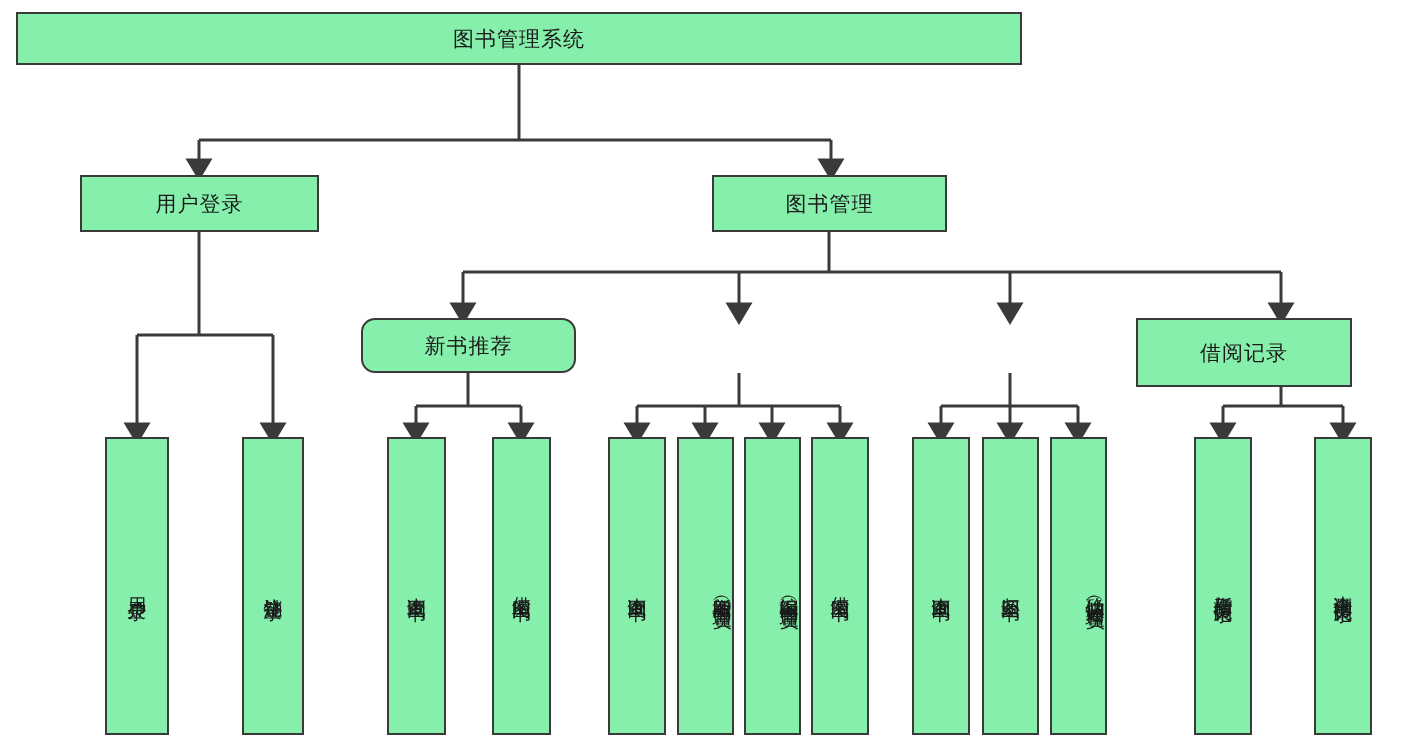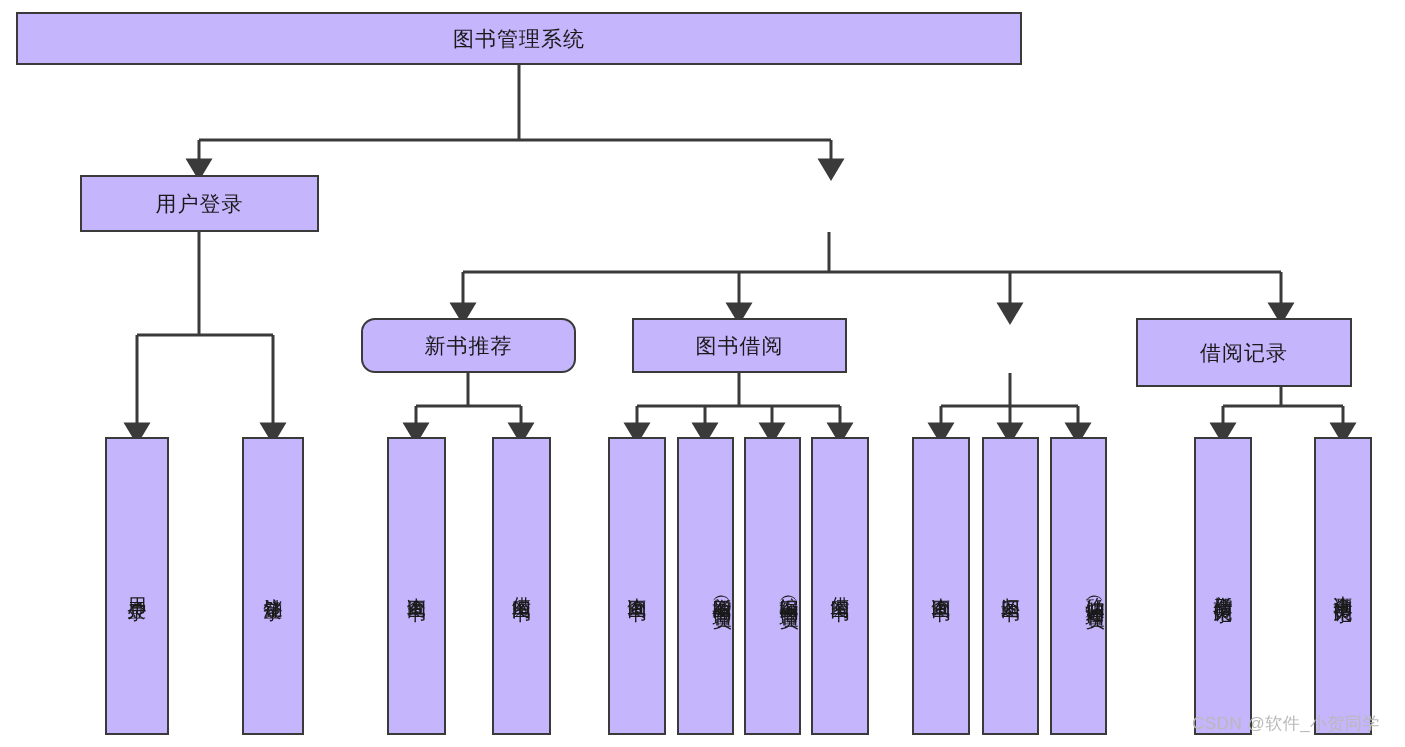--- a/index.html
+++ b/index.html
@@ -9,21 +9,21 @@
     font-family:"Liberation Sans","DejaVu Sans",sans-serif;
     overflow:hidden;
   }
   #canvas{position:relative;width:1405px;height:747px;}
   svg#edges{position:absolute;left:0;top:0;width:1405px;height:747px;}
 
   .node{
     position:absolute;
     box-sizing:border-box;
     border:2px solid #3a3a3a;
-    background:#c4b5fd;
+    background:#86efac;
     display:flex;
     align-items:center;
     justify-content:center;
     color:#1a1a1a;
     z-index:2;
   }
   .node.h{
     font-size:21px;
     letter-spacing:1px;
   }
@@ -104,38 +104,37 @@
       <path d="M1223,406 L1343,406"></path>
       <path d="M1223,406 L1223,432" marker-end="url(#arrow)"></path>
       <path d="M1343,406 L1343,432" marker-end="url(#arrow)"></path>
 
     </g>
   </svg>
 
   <div class="node h" style="left:16px;top:12px;width:1006px;height:53px;">图书管理系统</div>
 
   <div class="node h" style="left:80px;top:175px;width:239px;height:57px;">用户登录</div>
+  <div class="node h" style="left:712px;top:175px;width:235px;height:57px;">图书管理</div>
 
   <div class="node h" style="left:361px;top:318px;width:215px;height:55px;border-radius:14px;">新书推荐</div>
-  <div class="node h" style="left:632px;top:318px;width:215px;height:55px;">图书借阅</div>
   <div class="node h" style="left:1136px;top:318px;width:216px;height:69px;">借阅记录</div>
 
   <div class="node v mid" style="left:105px;top:437px;width:64px;height:298px;">用户登录</div>
   <div class="node v mid" style="left:242px;top:437px;width:62px;height:298px;">注销登录</div>
 
   <div class="node v mid" style="left:387px;top:437px;width:59px;height:298px;">查询图书</div>
   <div class="node v mid" style="left:492px;top:437px;width:59px;height:298px;">借阅图书</div>
 
   <div class="node v mid" style="left:608px;top:437px;width:58px;height:298px;">查询图书</div>
   <div class="node v" style="left:677px;top:437px;width:57px;height:298px;">新增图书（管理员）</div>
   <div class="node v" style="left:744px;top:437px;width:57px;height:298px;">编辑图书（管理员）</div>
   <div class="node v mid" style="left:811px;top:437px;width:58px;height:298px;">借阅图书</div>
 
   <div class="node v mid" style="left:912px;top:437px;width:58px;height:298px;">查询图书</div>
   <div class="node v mid" style="left:982px;top:437px;width:57px;height:298px;">归还图书</div>
   <div class="node v" style="left:1050px;top:437px;width:57px;height:298px;">确认归还（管理员）</div>
 
   <div class="node v mid" style="left:1194px;top:437px;width:58px;height:298px;">新增借阅记录</div>
   <div class="node v mid" style="left:1314px;top:437px;width:58px;height:298px;">查询借阅记录</div>
 
-  <div class="watermark">CSDN @软件_小贺同学</div>
 
 </div>
 
 </body></html>

